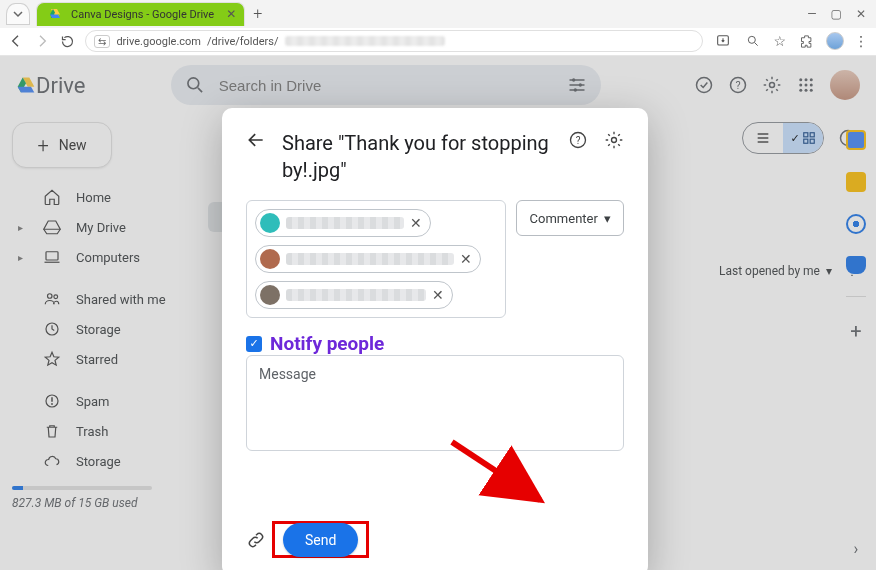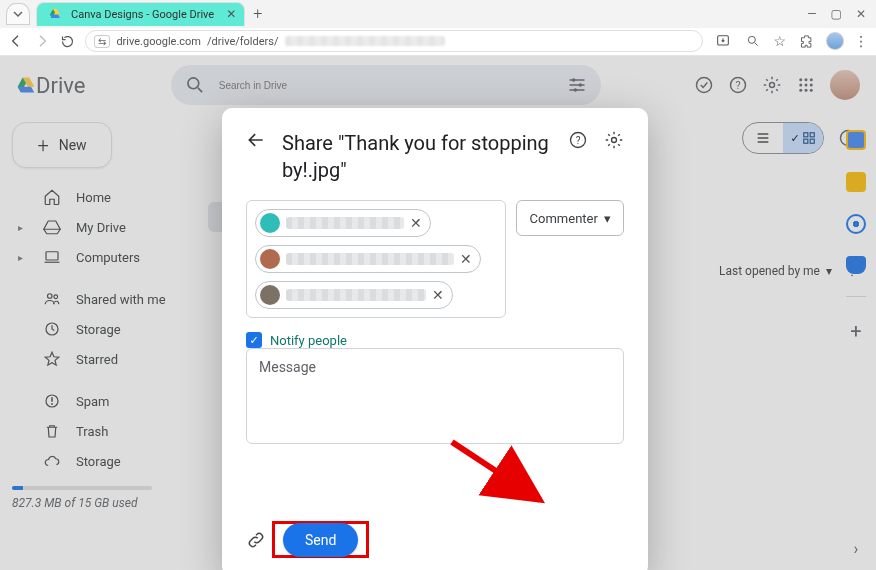--- a/index.html
+++ b/index.html
@@ -3,42 +3,42 @@
 <meta charset="utf-8">
 <style>
   * { box-sizing: border-box; }
   html, body { margin: 0; padding: 0; font-family: "Google Sans", Roboto, Arial, sans-serif; background: #fff; }
   body { width: 876px; height: 570px; overflow: hidden; position: relative; }
 
   
   .chrome { height: 56px; border-bottom: 1px solid #e5e5e5; display:flex; flex-direction:column; }
   .tabbar { display:flex; align-items:center; height:28px; padding-left:6px; background:#f3f3f3; }
   .tab-indicator { width:24px; height:22px; border:1px solid #d0d0d0; border-radius:12px 12px 0 0 / 14px; display:flex; align-items:center; justify-content:center; margin-right:6px; background:#fafafa; }
-  .tab { display:flex; align-items:center; background:#5eead4; border:1px solid #e0e0e0; border-bottom:none; height:24px; border-radius:8px 8px 0 0; padding:0 8px; font-size:11px; color:#333; gap:6px; }
+  .tab { display:flex; align-items:center; background:#84cc16; border:1px solid #e0e0e0; border-bottom:none; height:24px; border-radius:8px 8px 0 0; padding:0 8px; font-size:11px; color:#333; gap:6px; }
   .tab svg { width:12px; height:12px; }
   .tab-close { color:#555; font-size:12px; margin-left:6px; }
   .newtab { margin-left:8px; color:#555; font-size:16px; font-weight:300; }
   .wincontrols { margin-left:auto; display:flex; gap:14px; padding-right:10px; color:#666; font-size:12px; }
   .addrbar { display:flex; align-items:center; height:28px; padding:0 8px; gap:10px; }
   .nav-icn { color:#555; }
   .nav-icn.disabled { color:#bbb; }
   .url { flex:1; display:flex; align-items:center; border:1px solid #e0e0e0; border-radius:14px; height:22px; padding:0 8px; font-size:11px; color:#555; gap:6px; }
   .url .blur { flex:0 0 160px; height:10px; background:repeating-linear-gradient(90deg,#e4e4e4 0 6px,#ececec 6px 12px); border-radius:3px; filter:blur(1px); }
   .ext-icons { display:flex; align-items:center; gap:10px; color:#555; }
   .avatar { width:18px; height:18px; border-radius:50%; background:linear-gradient(#a7c7ee,#6ea2d8); border:1px solid #ccc; }
 
   
   .app { position:relative; height:514px; background:#fff; }
   .scrim { position:absolute; inset:0; background:rgba(120,120,120,0.25); pointer-events:none; }
 
   .topbar { display:flex; align-items:center; height:58px; padding:0 16px; gap:14px; }
   .brand { display:flex; align-items:center; }
   .brand-text { font-size:22px; color:#5f6368; }
   .search { flex:0 0 430px; margin-left:auto; display:flex; align-items:center; background:#e9edf2; border-radius:24px; height:40px; padding:0 14px; gap:12px; color:#5f6368; position:relative; left:-4px;}
-  .search input { border:none; background:transparent; font-size:10px; color:#5f6368; flex:1; outline:none; }
+  .search input { border:none; background:transparent; font-size:15px; color:#5f6368; flex:1; outline:none; }
   .top-icons { display:flex; align-items:center; gap:14px; margin-left:auto; color:#5f6368; }
   .top-icons .avatar2 { width:30px; height:30px; border-radius:50%; background:linear-gradient(#e8c8b8,#c28e78); }
 
   .sidebar { position:absolute; left:0; top:58px; bottom:0; width:190px; padding:8px 12px; }
   .newbtn { display:flex; align-items:center; gap:10px; width:100px; height:46px; border:1px solid #e0e0e0; border-radius:14px; background:#fff; font-size:14px; color:#333; justify-content:center; box-shadow:0 1px 2px rgba(0,0,0,0.08); }
   .nav-list { margin-top:14px; }
   .nav-item { display:flex; align-items:center; gap:14px; height:30px; padding-left:6px; font-size:13px; color:#3c4043; }
   .nav-item .arrow { width:10px; color:#777; font-size:10px; }
   .nav-sep { height:12px; }
   .storage { margin-top:10px; }
@@ -423,21 +423,21 @@
           </div>
         </div>
       <div class="role-dd">
         <span>Commenter</span>
         <span>▾</span>
       </div>
     </div>
 
     <div class="notify">
       <span class="checkbox">✓</span>
-      <span style="font-size:13px;color:#0f766e;">Notify people</span>
+      <span style="font-size:19px;color:#6d28d9;font-weight:bold;">Notify people</span>
     </div>
 
     <div class="msgbox">
       <span>Message</span>
     </div>
 
     <div class="modal-foot">
       <span class="icn">
           <svg width="22" height="22" viewBox="0 0 24 24">
             <path d="M10 14a4 4 0 0 0 5.66 0l3-3a4 4 0 0 0-5.66-5.66l-1 1M14 10a4 4 0 0 0-5.66 0l-3 3a4 4 0 0 0 5.66 5.66l1-1" fill="none" stroke="#444" stroke-width="1.8"></path>

